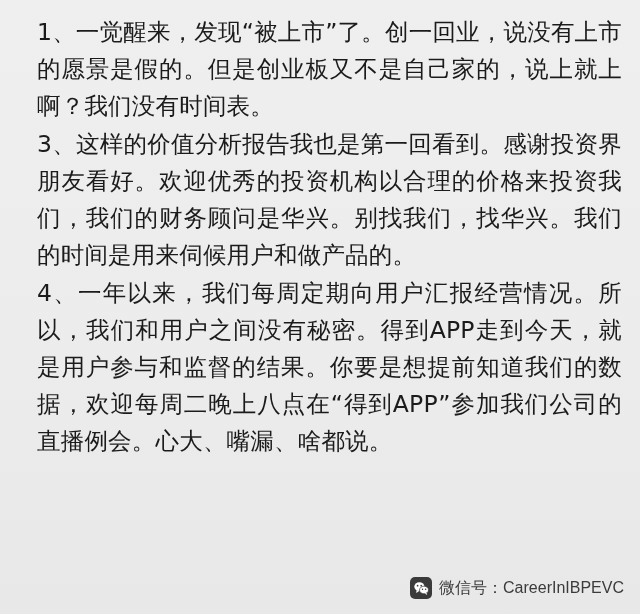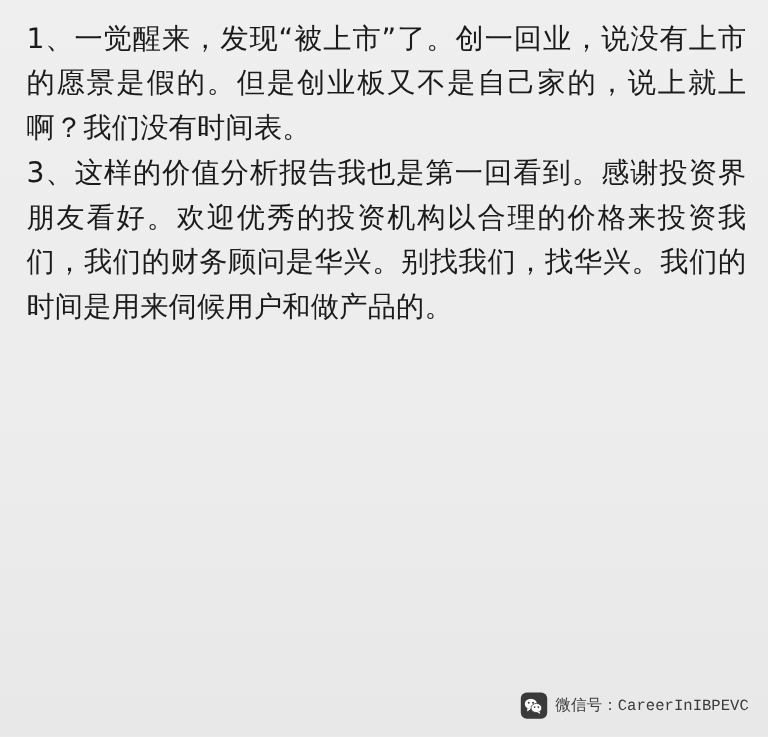--- a/index.html
+++ b/index.html
@@ -23,21 +23,21 @@
   }
   .paragraphs {
     color: #1b1b1b;
     font-size: 23.5px;
     line-height: 37px;
     letter-spacing: 0.2px;
     text-align: justify;
     text-justify: inter-ideograph;
   }
   .para {
-    margin: 0 0 1px 0;
+    margin: 0 0 1px 15px;
     text-indent: 0;
     white-space: normal;
     word-break: break-all;
   }
   .footer {
     position: absolute;
     left: 0;
     right: 0;
     bottom: 0;
     height: 52px;
@@ -59,34 +59,35 @@
     background: #3a3a3a;
     display: inline-flex;
     align-items: center;
     justify-content: center;
     flex: 0 0 auto;
   }
   .wechat-icon svg {
     display: block;
   }
   .footer-text {
-    font-size: 13px;
+    font-size: 16px;
     color: #3b3b3b;
-    font-family: Liberation Mono, monospace;
+    font-family: Liberation Sans, sans-serif;
     white-space: nowrap;
   }
 </style>
 </head>
 <body>
 
 <div class="page">
 
   <div class="paragraphs">
     <p class="para">1、一觉醒来，发现“被上市”了。创一回业，说没有上市的愿景是假的。但是创业板又不是自己家的，说上就上啊？我们没有时间表。</p>
     <p class="para">3、这样的价值分析报告我也是第一回看到。感谢投资界朋友看好。欢迎优秀的投资机构以合理的价格来投资我们，我们的财务顾问是华兴。别找我们，找华兴。我们的时间是用来伺候用户和做产品的。</p>
+    <p class="para">4、一年以来，我们每周定期向用户汇报经营情况。所以，我们和用户之间没有秘密。得到APP走到今天，就是用户参与和监督的结果。你要是想提前知道我们的数据，欢迎每周二晚上八点在“得到APP”参加我们公司的直播例会。心大、嘴漏、啥都说。</p>
   </div>
 
   <div class="footer">
     <div class="footer-inner">
       <span class="wechat-icon">
         <svg width="15" height="13" viewBox="0 0 15 13" aria-hidden="true">
           <ellipse cx="5.4" cy="4.6" rx="5.1" ry="4.3" fill="#ffffff"></ellipse>
           <polygon points="2.6,8.0 2.2,11.0 5.0,9.2" fill="#ffffff"></polygon>
           <circle cx="3.6" cy="3.7" r="0.85" fill="#3a3a3a"></circle>
           <circle cx="7.2" cy="3.7" r="0.85" fill="#3a3a3a"></circle>

